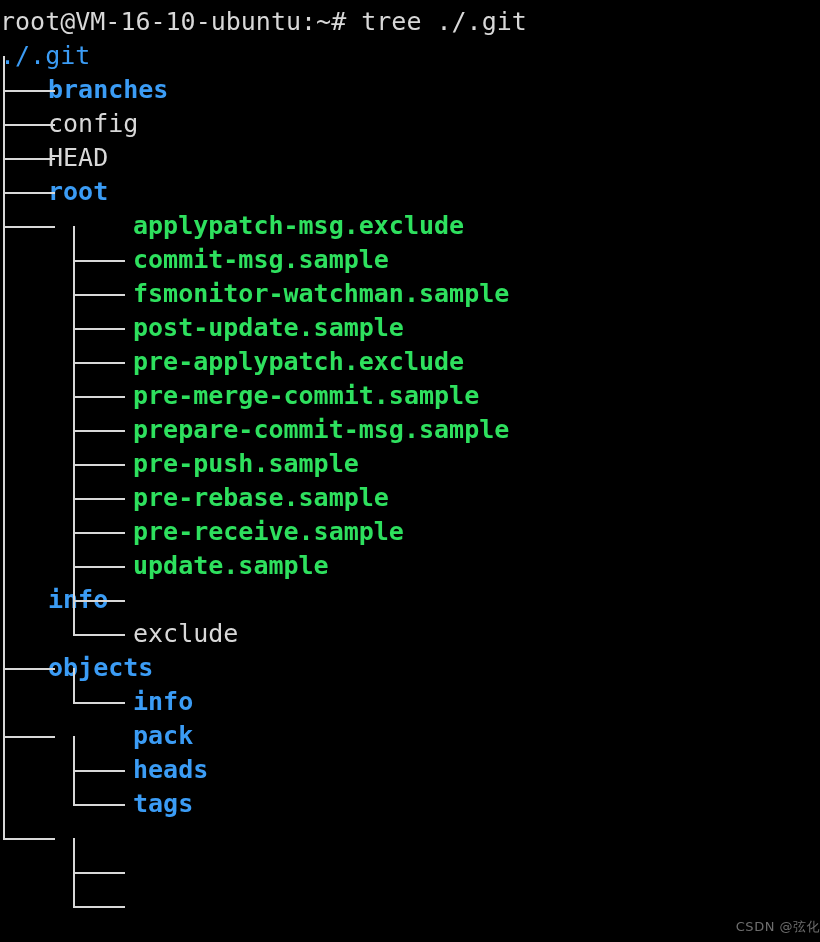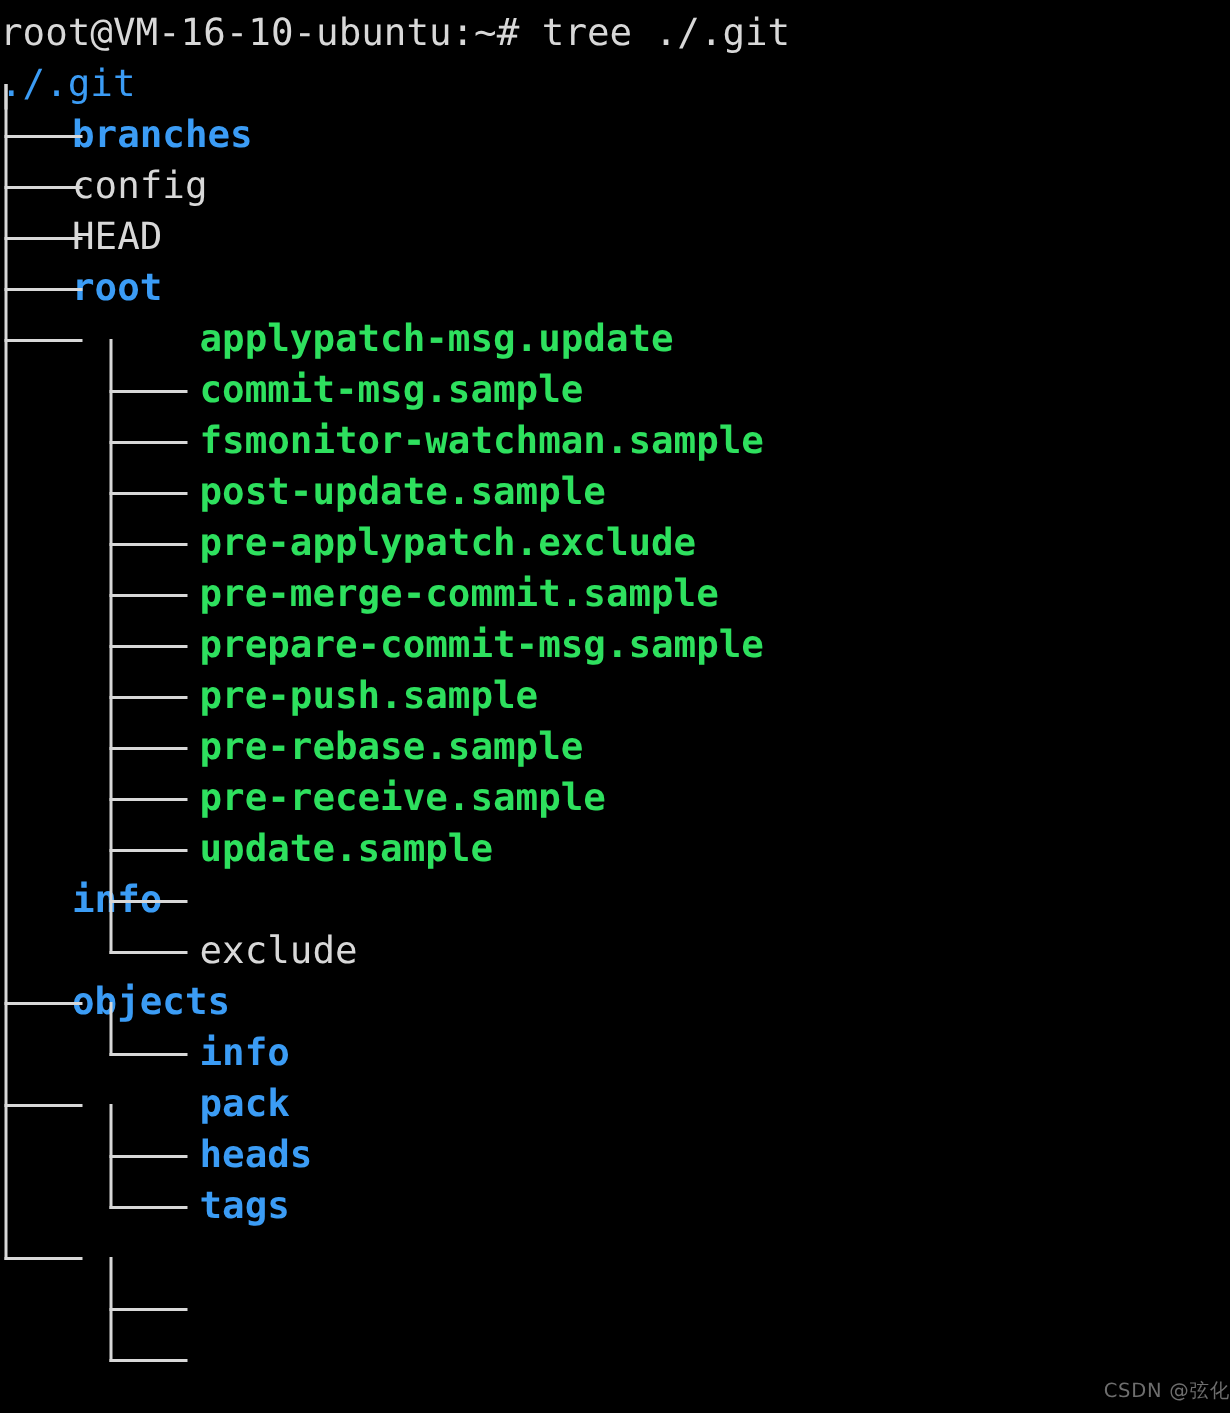--- a/index.html
+++ b/index.html
@@ -103,21 +103,21 @@
 
   <div class="line prompt-line" style="margin-top:5px;">root@VM-16-10-ubuntu:~# tree ./.git</div>
 
   <div class="line root-line">./.git</div>
 
   <div id="tree-body">
       <div class="row d1"><span class="label dir">branches</span></div>
       <div class="row d1"><span class="label file">config</span></div>
       <div class="row d1"><span class="label file">HEAD</span></div>
       <div class="row d1"><span class="label dir">root</span></div>
-      <div class="row d2"><span class="label exe">applypatch-msg.update</span></div>
+      <div class="row d2"><span class="label exe">applypatch-msg.exclude</span></div>
       <div class="row d2"><span class="label exe">commit-msg.sample</span></div>
       <div class="row d2"><span class="label exe">fsmonitor-watchman.sample</span></div>
       <div class="row d2"><span class="label exe">post-update.sample</span></div>
       <div class="row d2"><span class="label exe">pre-applypatch.exclude</span></div>
       <div class="row d2"><span class="label exe">pre-merge-commit.sample</span></div>
       <div class="row d2"><span class="label exe">prepare-commit-msg.sample</span></div>
       <div class="row d2"><span class="label exe">pre-push.sample</span></div>
       <div class="row d2"><span class="label exe">pre-rebase.sample</span></div>
       <div class="row d2"><span class="label exe">pre-receive.sample</span></div>
       <div class="row d2"><span class="label exe">update.sample</span></div>

